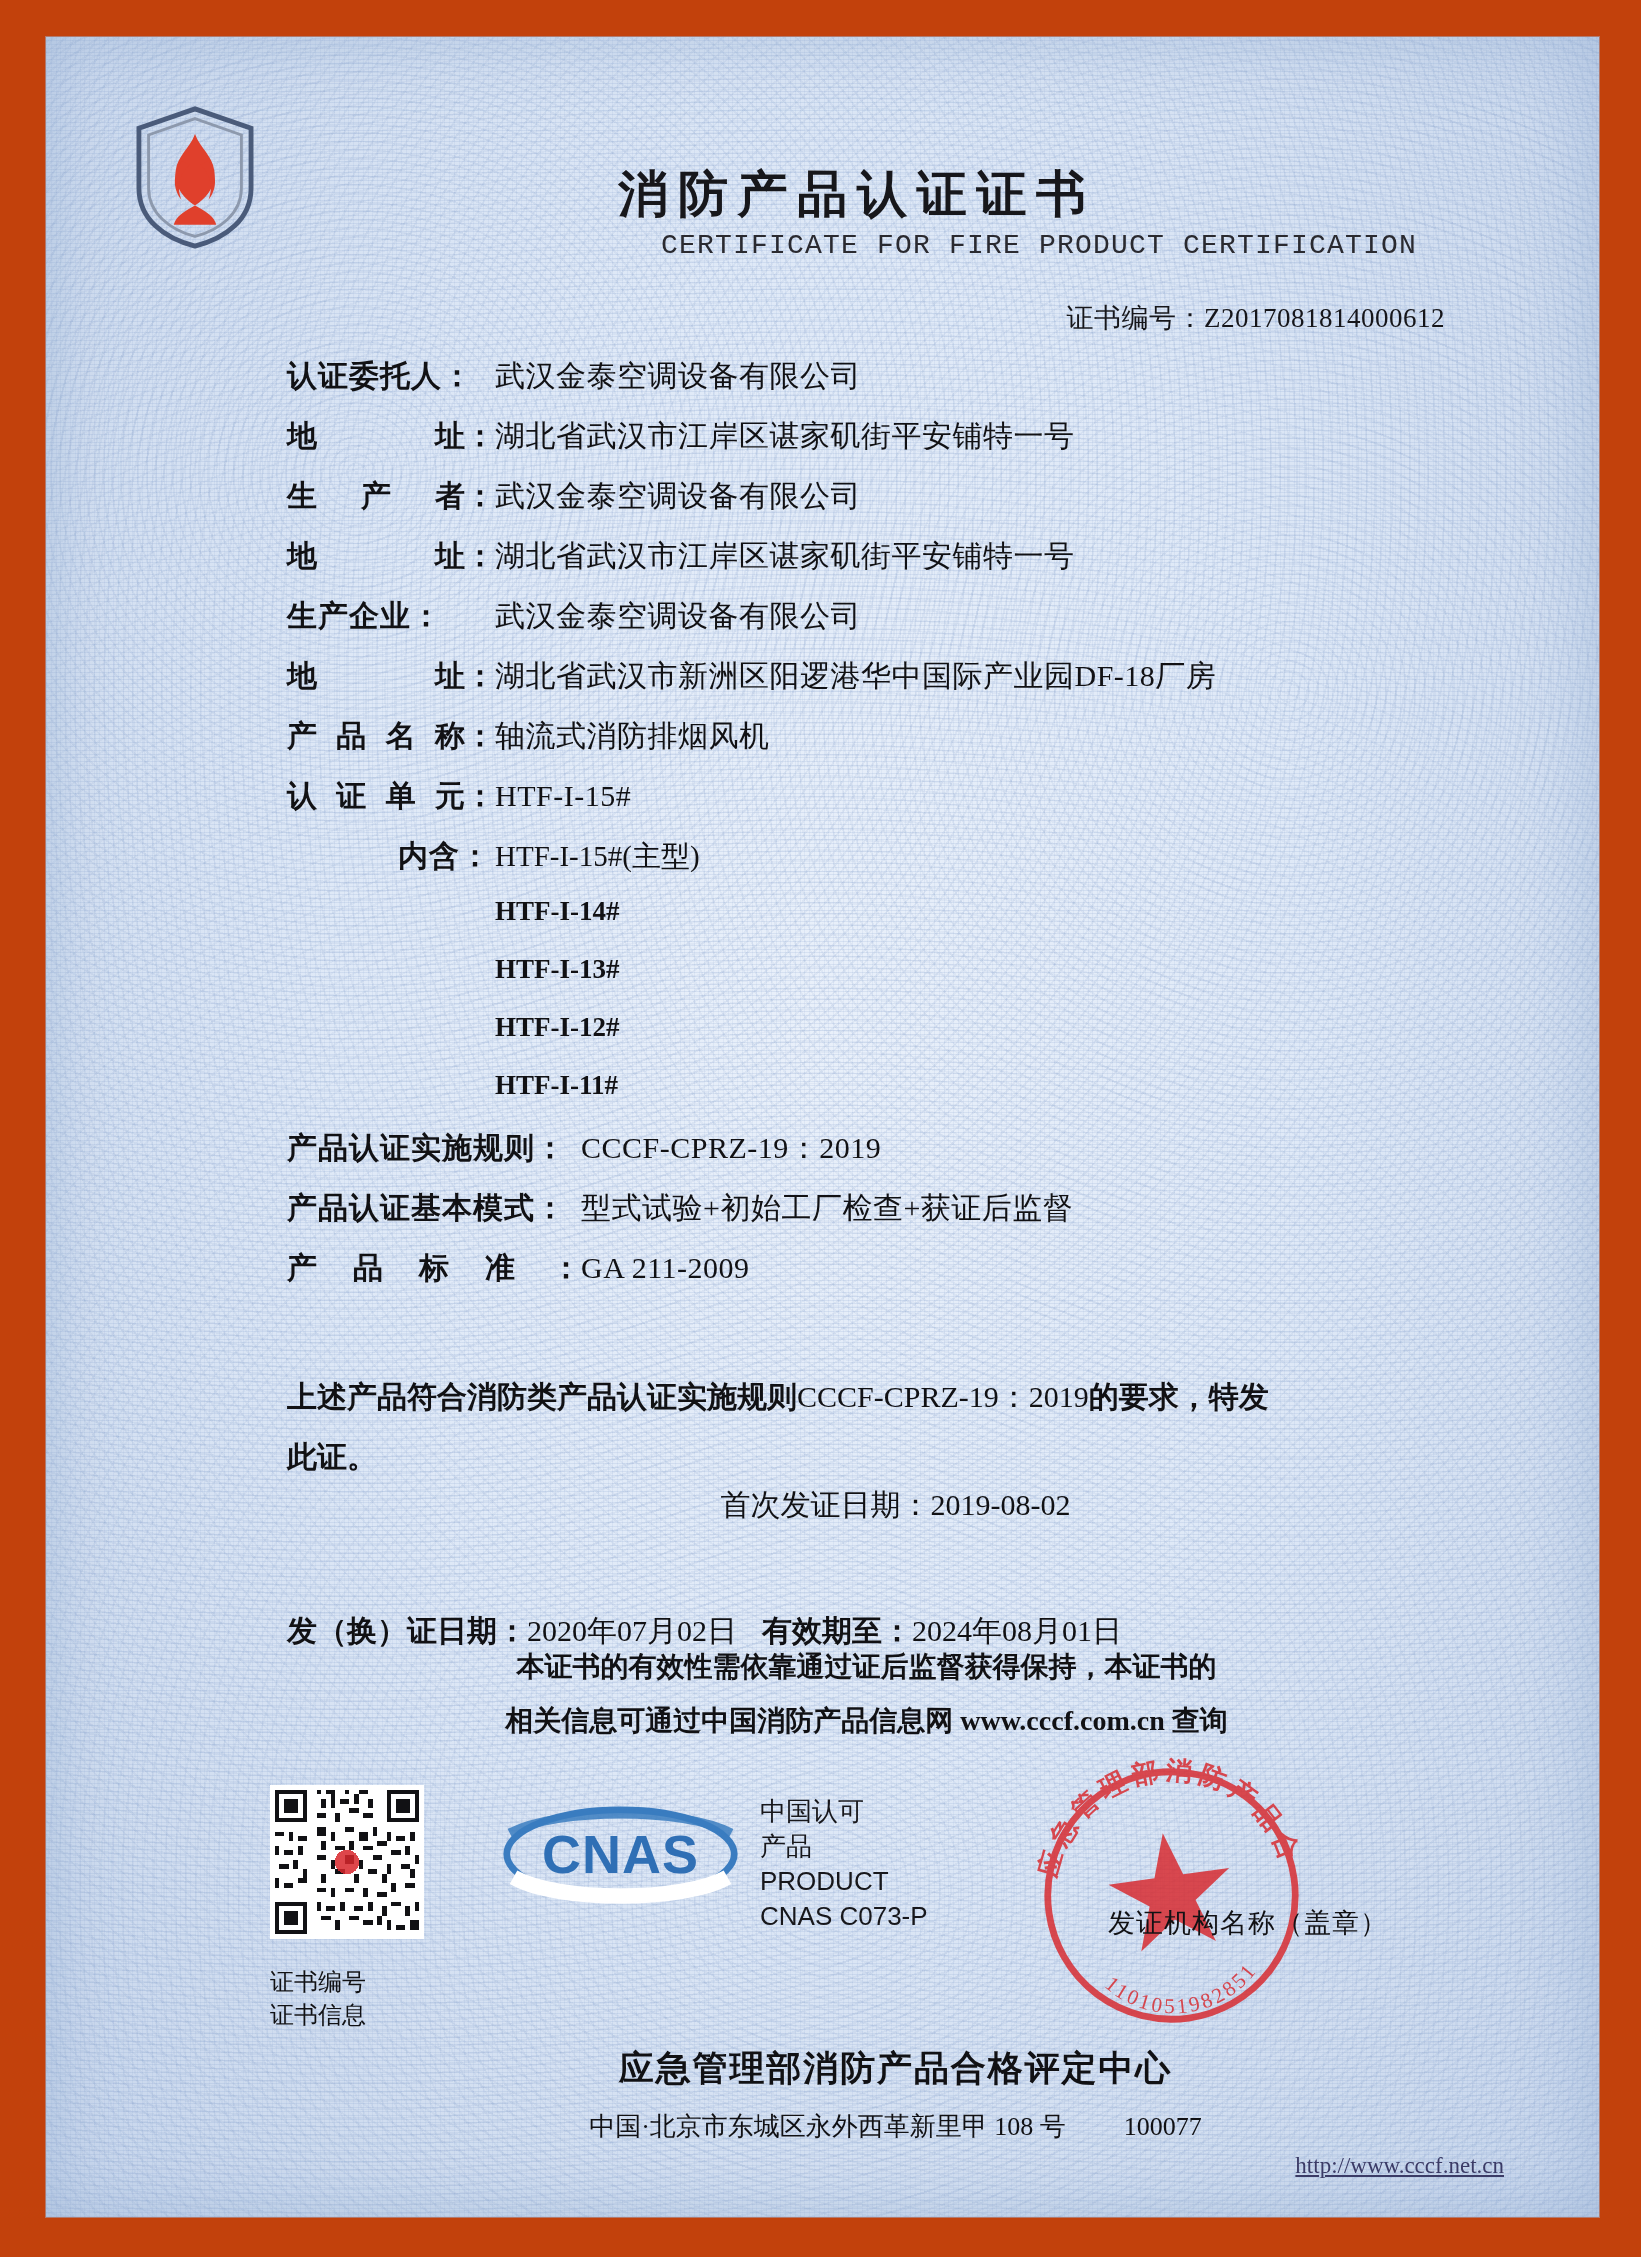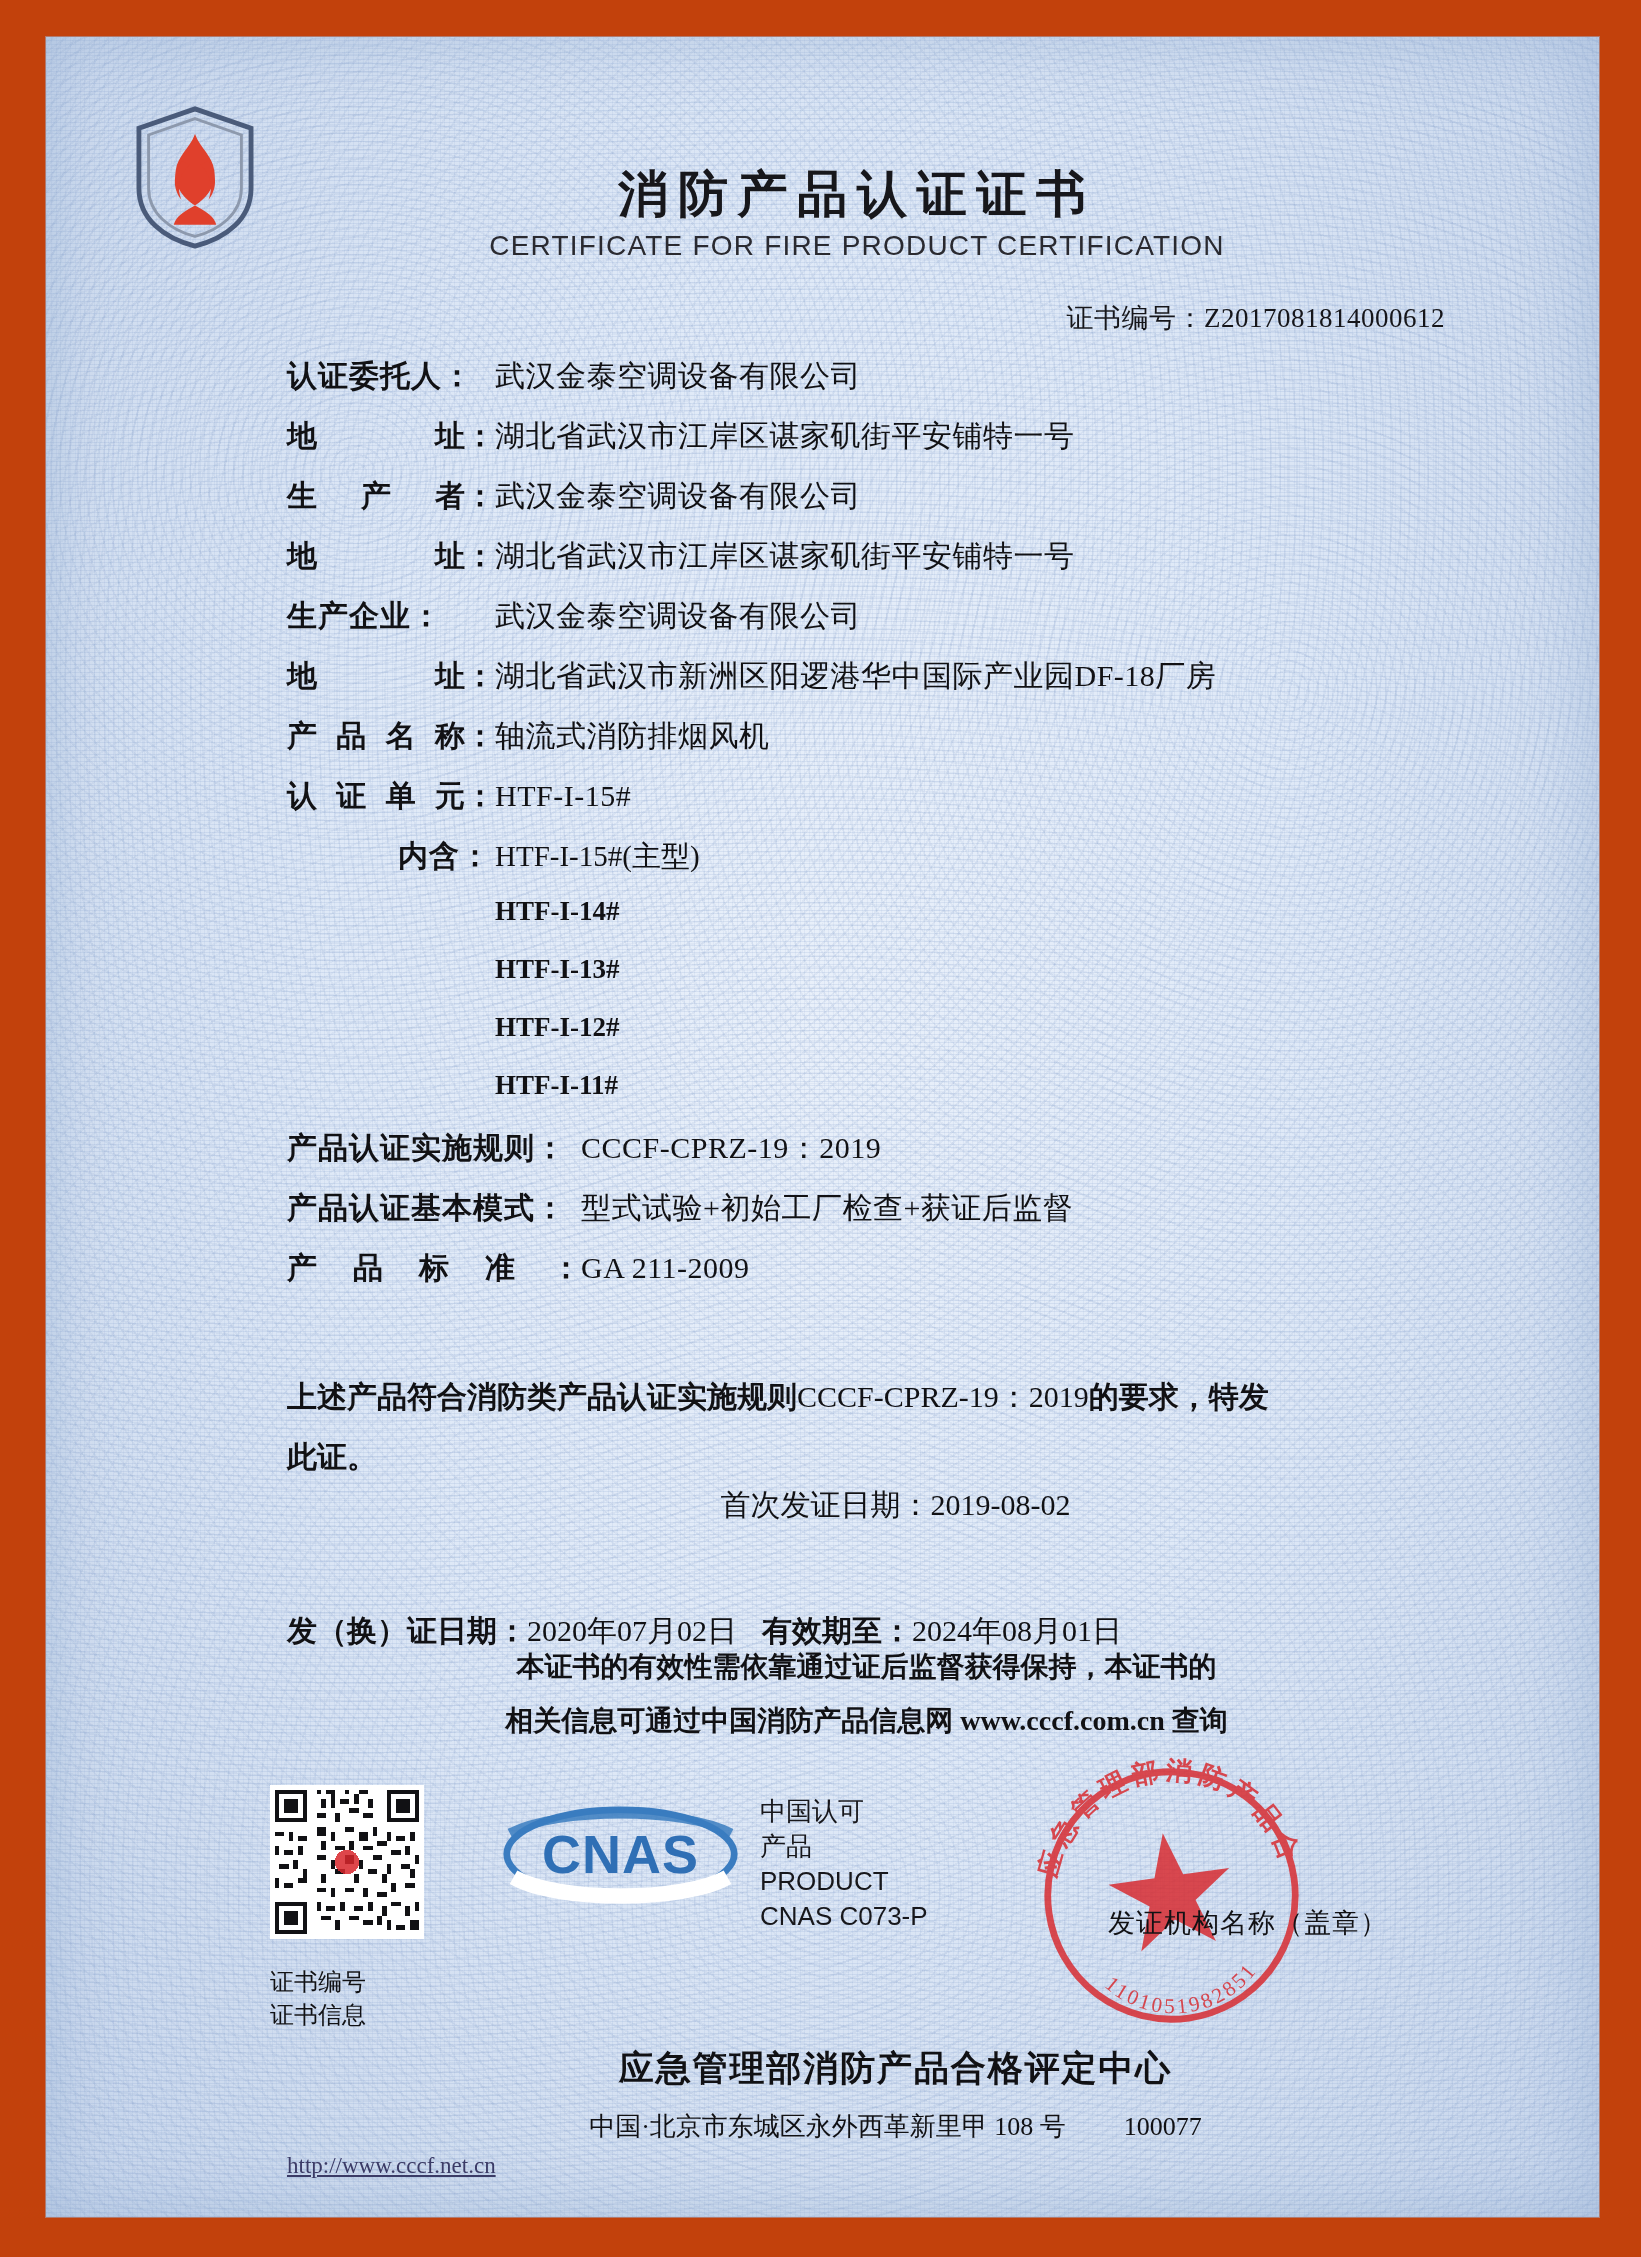--- a/index.html
+++ b/index.html
@@ -69,22 +69,22 @@
     font-weight: bold;
     font-size: 50px;
     letter-spacing: 9.7px;
     color: #17171b;
   }
   .title-en {
     position: absolute;
     left: 251px;
     top: 193px;
     width: 1120px;
-    text-align: center;
-    font-family: Liberation Sans, sans-serif;
+    text-align: right;
+    font-family: Liberation Mono, monospace;
     font-size: 28px;
     letter-spacing: 1.2px;
     color: #2a2a30;
   }
   .cert-no {
     position: absolute;
     right: 154px;
     top: 263px;
     font-size: 27px;
     color: #16161a;
@@ -278,21 +278,21 @@
     text-align: center;
     font-size: 26px;
     color: #111114;
   }
   .org-addr .zip { display: inline-block; margin-left: 58px; }
   .org-url {
     position: absolute;
     left: 241px;
     top: 2116px;
     width: 1217px;
-    text-align: left;
+    text-align: right;
     font-size: 23px;
     color: #3b3b66;
     text-decoration: underline;
     font-family: "Liberation Serif", serif;
   }
 </style>
 </head>
 <body>
 
 <div class="page">

